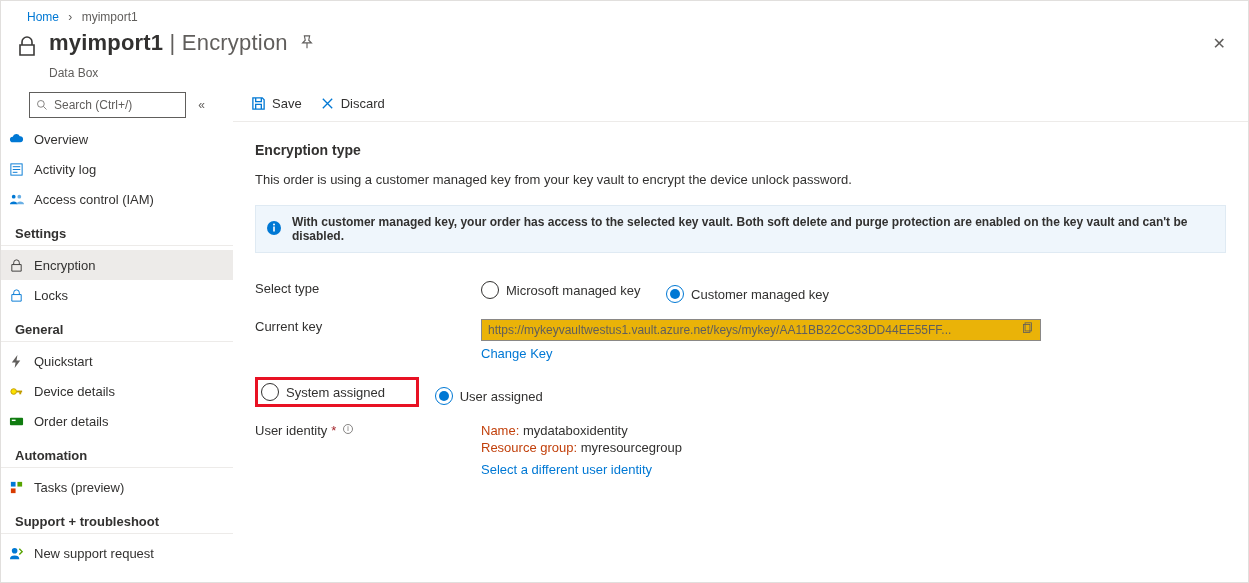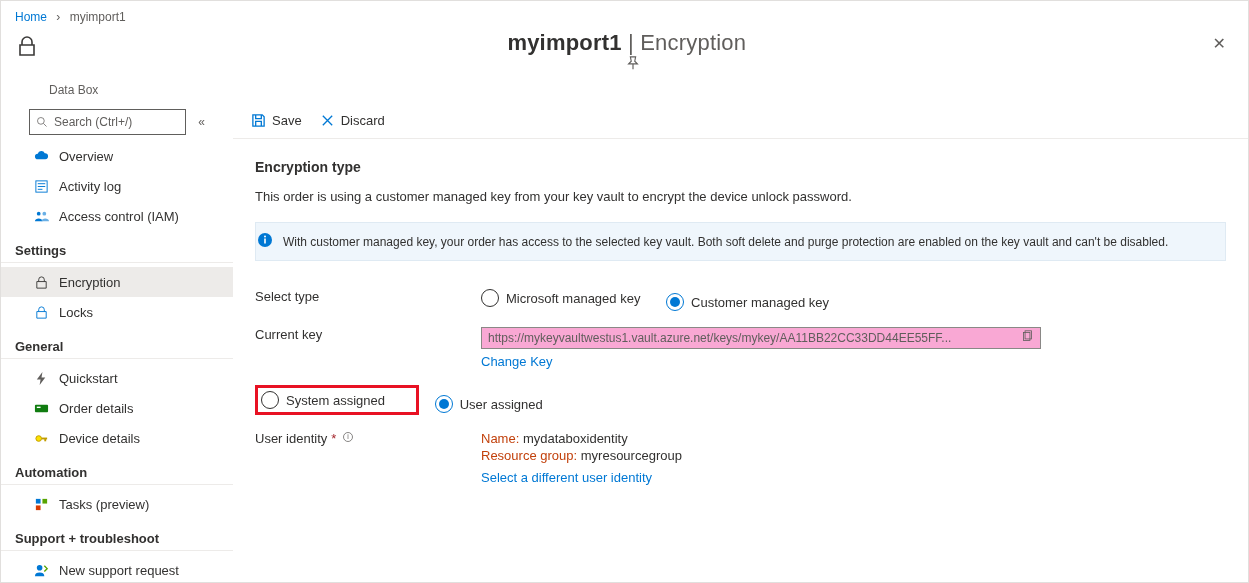--- a/index.html
+++ b/index.html
@@ -9,30 +9,30 @@
     color: #323130;
     background: #fff;
     width: 1249px;
     height: 583px;
     border: 1px solid #e1dfdd;
     overflow: hidden;
   }
   a { color: #0078d4; text-decoration: none; }
 
   
-  .breadcrumb { padding: 9px 14px 6px; font-size: 12px; color: #605e5c; }
+  .breadcrumb { padding: 9px 26px 6px; font-size: 12px; color: #605e5c; }
   .breadcrumb .sep { margin: 0 6px; color: #605e5c; }
   .breadcrumb .home { color: #0078d4; }
 
   
   .header { display: flex; align-items: flex-start; padding: 0 14px 12px; }
   .header .lock-wrap { display: flex; align-items: center; padding-top: 4px; }
   .header .lock-icon svg { width: 24px; height: 24px; }
   .header .titles { margin-left: 10px; flex: 1; }
-  .header .title-line { display: flex; align-items: center; flex-direction: column; }
+  .header .title-line { display: flex; align-items: center; }
   .header h1 { font-size: 22px; font-weight: 600; letter-spacing: 0.2px; }
   .header .thin { font-weight: 300; color: #605e5c; }
   .header .pin { margin-left: 12px; color: #605e5c; cursor: pointer; }
   .header .sub { font-size: 12px; color: #605e5c; margin-top: 10px; }
   .header .close { margin-left: auto; font-size: 16px; color: #605e5c; cursor: pointer; padding: 4px 8px; }
 
   .body { display: flex; height: calc(100% - 90px); }
 
   
   .sidebar { width: 232px; flex: none; padding: 0 0 8px; }
@@ -40,21 +40,21 @@
   .search {
     flex: 1; display: flex; align-items: center;
     border: 1px solid #605e5c; height: 26px; padding: 0 6px;
     font-size: 12px; color: #605e5c;
   }
   .search svg { width: 12px; height: 12px; margin-right: 6px; }
   .collapse { margin-left: 12px; color: #605e5c; font-size: 12px; cursor: pointer; }
 
   .nav-item {
     display: flex; align-items: center;
-    height: 30px; padding: 0 32px;
+    height: 30px; padding: 0 7px;
     cursor: pointer; color: #323130;
   }
   .nav-item.selected { background: #edebe9; }
   .nav-item .nicon { width: 16px; height: 16px; margin-right: 10px; display: inline-flex; align-items: center; justify-content: center; }
   .nav-item .nicon svg { width: 15px; height: 15px; }
   .nav-section {
     font-size: 13px; font-weight: 600; color: #323130;
     padding: 12px 14px 4px;
     border-bottom: 1px solid #edebe9;
     margin-bottom: 4px;
@@ -69,22 +69,22 @@
   }
   .tbtn { display: flex; align-items: center; margin-right: 18px; cursor: pointer; color: #323130; }
   .tbtn svg { width: 15px; height: 15px; margin-right: 6px; }
 
   .content { padding: 20px 22px; overflow: auto; }
   .section-title { font-weight: 600; font-size: 14px; margin-bottom: 14px; }
   .desc { font-size: 13px; color: #323130; margin-bottom: 2px; }
   .infobox {
     display: flex; align-items: center;
     background: #eff6fc; border: 1px solid #dfeaf3;
-    padding: 9px 1px; margin: 18px 0 20px;
-    font-size: 12px; color: #323130;
+    padding: 9px 10px; margin: 18px 0 20px;
+    font-size: 12px; color: #323130; font-weight: bold;
   }
   .infobox .info-icon { margin-right: 10px; flex: none; }
   .infobox .info-icon svg { width: 16px; height: 16px; }
 
   .form-row { display: flex; align-items: flex-start; padding: 8px 0; font-size: 13px; }
   .form-label { width: 226px; flex: none; display: flex; align-items: center; color: #323130; }
   .form-label .req { color: #a4262c; margin-left: 4px; }
   .form-label .hint { margin-left: 6px; color: #605e5c; cursor: pointer; }
   .form-label .hint svg { width: 12px; height: 12px; }
   .form-field { flex: 1; }
@@ -102,21 +102,21 @@
   }
   .radio-highlight {
     border: 3px solid #e81123;
     padding: 3px 9px 3px 3px;
     display: inline-flex;
     margin-right: 12px;
   }
 
   .keybox {
     display: flex; align-items: center;
-    background: #f9a8d4; border: 1px solid #8a8886;
+    background: #eab308; border: 1px solid #8a8886;
     padding: 2px 6px; width: 560px; color: #605e5c; font-size: 12px;
   }
   .keybox .url { flex: 1; overflow: hidden; text-overflow: ellipsis; white-space: nowrap; }
   .keybox .copy { flex: none; margin-left: 8px; cursor: pointer; }
   .keybox .copy svg { width: 13px; height: 13px; }
   .linklike { display: inline-block; margin-top: 5px; color: #0078d4; cursor: pointer; }
 
   .kv { font-size: 13px; margin-bottom: 2px; }
   .kv .k { color: #c2410c; }
 </style>
@@ -221,35 +221,35 @@
       <span class="nicon">
           <svg viewBox="0 0 16 16">
             <path fill="#605e5c" d="M9 1 3 9h4l-1 6 6-8H8z"></path>
           </svg>
         </span>
       <span>Quickstart</span>
     </div>
     <div class="nav-item">
       <span class="nicon">
           <svg viewBox="0 0 16 16">
-            <rect x="1" y="4" width="14" height="8" rx="1" fill="#107c10"></rect>
-            <rect x="3" y="6" width="4" height="1.5" fill="#fff"></rect>
-          </svg>
-        </span>
-      <span>Order details</span>
-    </div>
-    <div class="nav-item">
-      <span class="nicon">
-          <svg viewBox="0 0 16 16">
             <circle cx="5" cy="8" r="3" fill="#fce100" stroke="#c19c00"></circle>
             <line x1="8" y1="8" x2="14" y2="8" stroke="#c19c00" stroke-width="2"></line>
             <line x1="12" y1="8" x2="12" y2="11" stroke="#c19c00" stroke-width="2"></line>
           </svg>
         </span>
       <span>Device details</span>
+    </div>
+    <div class="nav-item">
+      <span class="nicon">
+          <svg viewBox="0 0 16 16">
+            <rect x="1" y="4" width="14" height="8" rx="1" fill="#107c10"></rect>
+            <rect x="3" y="6" width="4" height="1.5" fill="#fff"></rect>
+          </svg>
+        </span>
+      <span>Order details</span>
     </div>
 
     <div class="nav-section">Automation</div>
     <div class="nav-item">
       <span class="nicon">
           <svg viewBox="0 0 16 16">
             <rect x="2" y="2" width="5" height="5" fill="#0078d4"></rect>
             <rect x="9" y="2" width="5" height="5" fill="#57a300"></rect>
             <rect x="2" y="9" width="5" height="5" fill="#d83b01"></rect>
           </svg>

